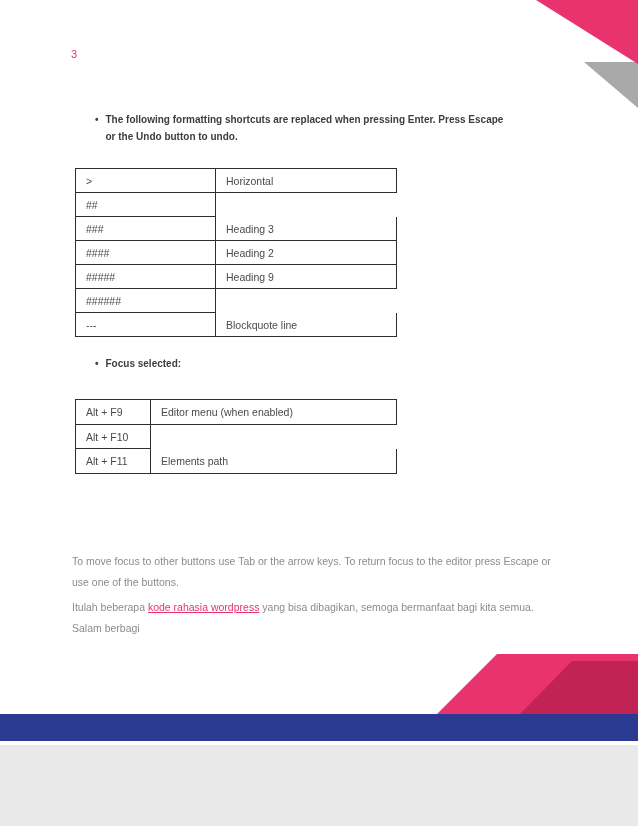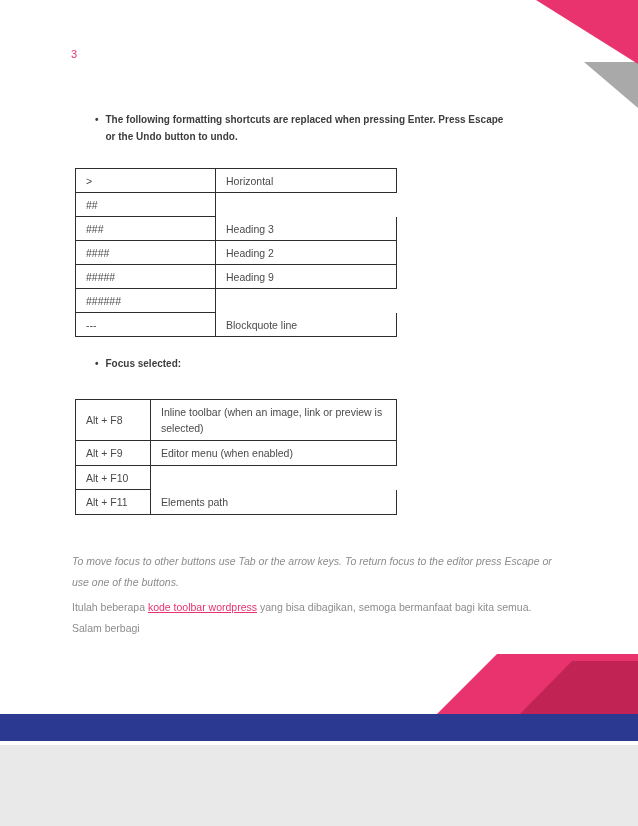--- a/index.html
+++ b/index.html
@@ -74,21 +74,20 @@
     line-height: 16px;
     padding: 4px 10px;
   }
   .note {
     position: absolute;
     left: 72px; top: 551px;
     width: 485px;
     font-size: 10.5px;
     line-height: 21px;
     color: #8c8c8c;
-    font-style: italic;
   }
   .closing {
     position: absolute;
     left: 72px; top: 597px;
     width: 520px;
     font-size: 10.5px;
     line-height: 21px;
     color: #8c8c8c;
   }
   .closing a.link {
@@ -163,39 +162,35 @@
       </div>
     </div>
 
     <div class="bullet bullet-2">
       <span class="bullet-marker">•</span>
       <span class="bullet-text">Focus selected:</span>
     </div>
 
     <div class="table table-focus">
       <div class="trow">
-        <div class="tcell tkey">Alt + F8</div>
-        <div class="tcell tval">Inline toolbar (when an image, link or preview is selected)</div>
-      </div>
-      <div class="trow">
         <div class="tcell tkey">Alt + F9</div>
         <div class="tcell tval">Editor menu (when enabled)</div>
       </div>
       <div class="trow">
         <div class="tcell tkey">Alt + F10</div>
       </div>
       <div class="trow">
         <div class="tcell tkey">Alt + F11</div>
         <div class="tcell tval">Elements path</div>
       </div>
     </div>
 
     <p class="note">To move focus to other buttons use Tab or the arrow keys. To return focus to the editor press Escape or use one of the buttons.</p>
 
-    <p class="closing"><span>Itulah beberapa </span><a class="link">kode toolbar wordpress</a><span> yang bisa dibagikan, semoga bermanfaat bagi kita semua.</span></p>
+    <p class="closing"><span>Itulah beberapa </span><a class="link">kode rahasia wordpress</a><span> yang bisa dibagikan, semoga bermanfaat bagi kita semua.</span></p>
 
     <p class="signoff">Salam berbagi</p>
 
     <svg class="footer-decoration" viewBox="0 0 638 90" xmlns="http://www.w3.org/2000/svg">
       <polygon points="497,2 638,2 638,62 437,62" fill="#e8336e"></polygon>
       <polygon points="572,9 638,9 638,62 520,62" fill="#c12355"></polygon>
       <rect x="0" y="62" width="638" height="27" fill="#2b3990"></rect>
     </svg>
 
   </div>

